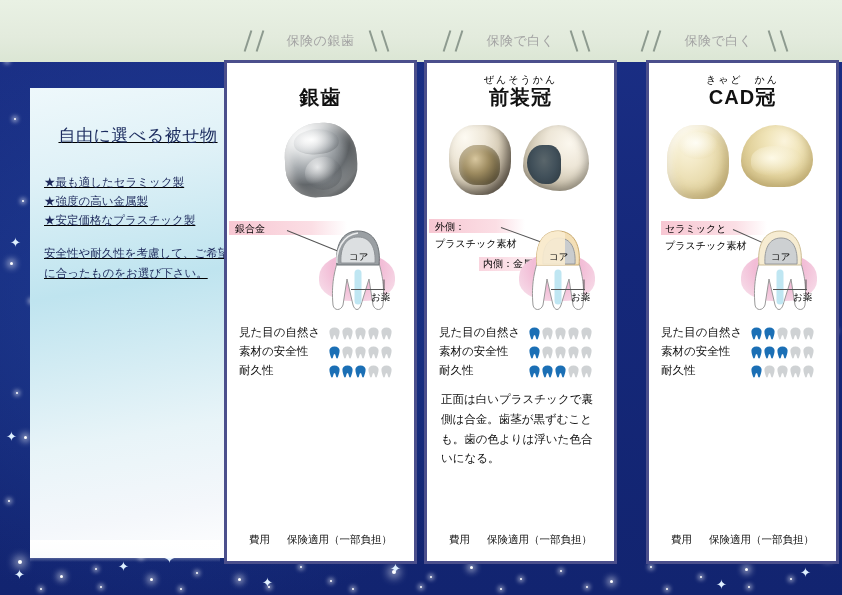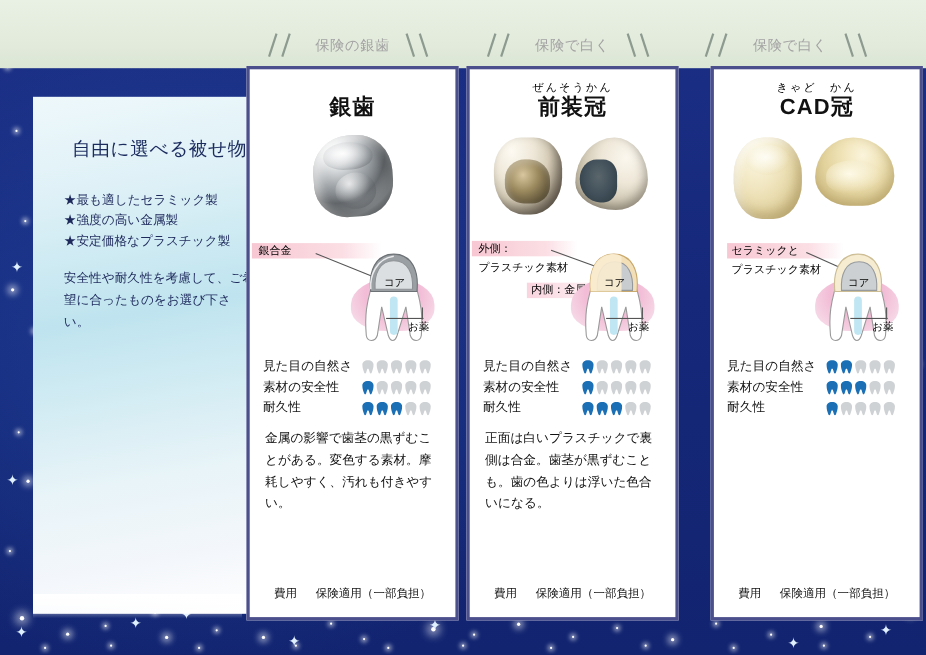--- a/index.html
+++ b/index.html
@@ -39,21 +39,22 @@
   }
   .slashL:before { left:6px;  transform:rotate(18deg); }
   .slashL:after  { left:18px; transform:rotate(18deg); }
   .slashR:before { left:6px;  transform:rotate(-18deg); }
   .slashR:after  { left:18px; transform:rotate(-18deg); }
 
   
   .leftpanel {
     position:absolute; left:30px; top:88px; width:216px; height:470px;
     background: linear-gradient(170deg,#eef8fb 0%,#dff1f7 18%,#bfe4ef 42%,#e8f4f8 72%,#f4f7fb 88%,#ffffff 100%);
-    padding:18px 14px 0 28px;
+    padding:18px 14px 0 14px;
+    text-decoration:underline;
   }
   .leftpanel .ltitle {
     font-size:17px; color:#1b2b5e; text-align:center; margin:18px 0 26px 0; letter-spacing:.5px;
   }
   .leftpanel p { font-size:11.5px; line-height:1.75; color:#1e2a5c; margin-bottom:13px; }
   .leftpanel p.stars { line-height:1.65; }
   .leftpanel p.warn { color:#e0338c; }
 
   
   .card {
@@ -355,21 +356,20 @@
             </svg>
             <svg class="tth" viewBox="0 0 11 13">
               <path d="M5.5 0.4 C8.6 0.4 10.6 2 10.6 4.6 C10.6 7.4 9.6 9.6 9.0 11.6 C8.7 12.7 7.6 12.9 7.2 11.8 L6.2 8.6 C6.0 8.0 5.0 8.0 4.8 8.6 L3.8 11.8 C3.4 12.9 2.3 12.7 2.0 11.6 C1.4 9.6 0.4 7.4 0.4 4.6 C0.4 2 2.4 0.4 5.5 0.4 Z" fill="#cfd2d4"></path>
             </svg>
             <svg class="tth" viewBox="0 0 11 13">
               <path d="M5.5 0.4 C8.6 0.4 10.6 2 10.6 4.6 C10.6 7.4 9.6 9.6 9.0 11.6 C8.7 12.7 7.6 12.9 7.2 11.8 L6.2 8.6 C6.0 8.0 5.0 8.0 4.8 8.6 L3.8 11.8 C3.4 12.9 2.3 12.7 2.0 11.6 C1.4 9.6 0.4 7.4 0.4 4.6 C0.4 2 2.4 0.4 5.5 0.4 Z" fill="#cfd2d4"></path>
             </svg>
           </span>
       </div>
     </div>
-    <div class="desc">金属の影響で歯茎の黒ずむことがある。変色する素材。摩耗しやすく、汚れも付きやすい。</div>
     <div class="cost">
       <span class="k">費用</span>
       <span>保険適用（一部負担）</span>
     </div>
   </div>
 
   <div class="card" id="card2">
     <div class="ctitle">
       <div class="ruby">ぜんそうかん</div>
       <div class="main">前装冠</div>

